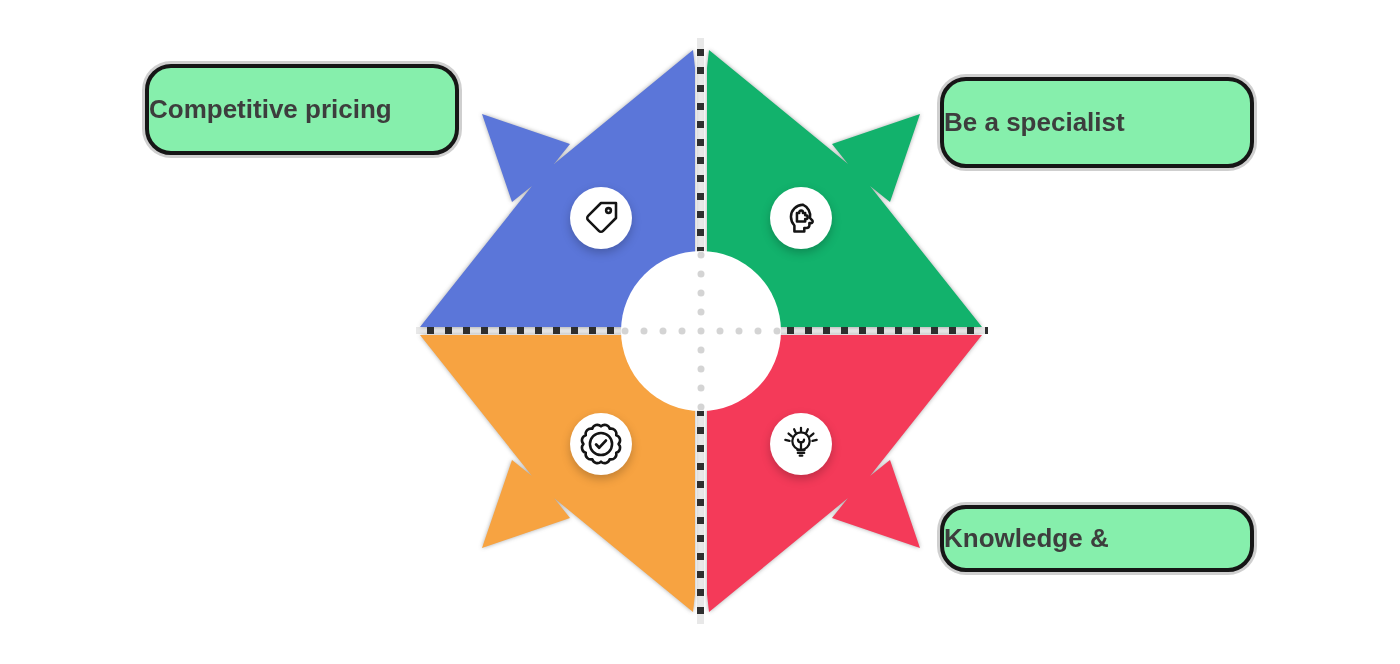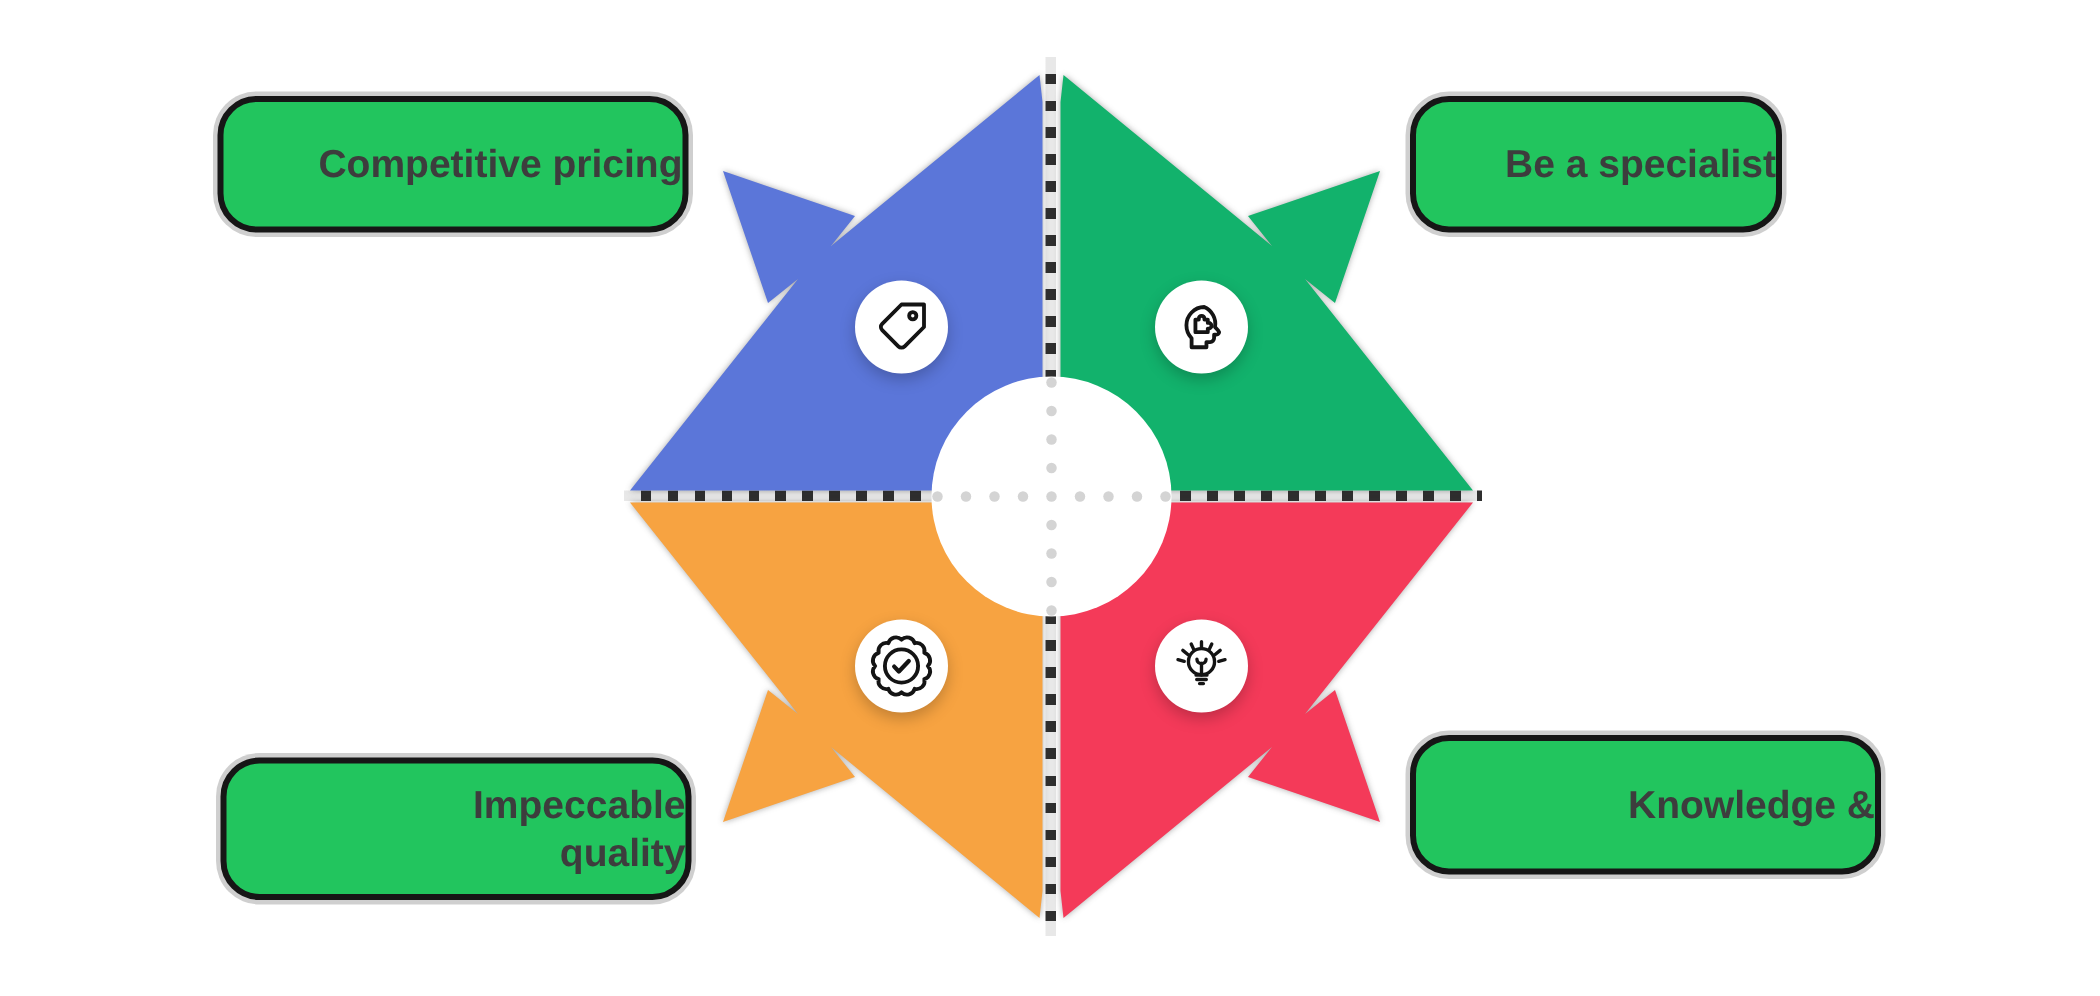--- a/index.html
+++ b/index.html
@@ -16,30 +16,30 @@
   .hband {
     position:absolute; left:416px; top:327px; width:572px; height:7px;
     background:repeating-linear-gradient(90deg,#e8e8e8 0 11px,#2f2f2f 11px 18px);
   }
   svg.diagram { position:absolute; left:0; top:0; }
   .quad { filter:drop-shadow(0 0 2px rgba(40,40,40,0.40)); }
   .icon-badge { filter:drop-shadow(0 4px 5px rgba(0,0,0,0.22)); }
   .icon-stroke { stroke:#141414; fill:none; stroke-linecap:round; stroke-linejoin:round; }
   
   .card {
-    position:absolute; box-sizing:border-box; background:#22c55e;
+    position:absolute; box-sizing:border-box; background:#86efac;
     border:4px solid #161616; border-radius:26px;
     box-shadow:0 0 0 3px rgba(128,128,128,0.38);
-    display:flex; flex-direction:column; align-items:flex-end; justify-content:center;
+    display:flex; flex-direction:column; align-items:flex-start; justify-content:center;
     text-align:center; color:#3d3d3d; font-size:26px; font-weight:bold; line-height:1.22;
   }
   .card-tl { left:145px; top:64px;  width:314px; height:91px; }
-  .card-tr { left:940px; top:64px;  width:248px; height:91px; }
+  .card-tr { left:940px; top:77px;  width:314px; height:91px; }
   .card-bl { left:147px; top:505px; width:314px; height:95px; }
-  .card-br { left:940px; top:490px; width:314px; height:93px; }
+  .card-br { left:940px; top:505px; width:314px; height:67px; }
 </style>
 </head>
 <body>
 
 <div class="stage">
 
   <div class="vband"></div>
   <div class="hband"></div>
 
   <svg class="diagram" width="1400" height="664" viewBox="0 0 1400 664">
@@ -109,22 +109,18 @@
   </svg>
 
   <div class="card card-tl">
     <span>Competitive pricing</span>
   </div>
 
   <div class="card card-tr">
     <span>Be a specialist</span>
   </div>
 
-  <div class="card card-bl">
-    <span>Impeccable</span>
-    <span>quality</span>
-  </div>
 
   <div class="card card-br">
     <span>Knowledge &amp;</span>
   </div>
 
 </div>
 
 </body></html>

